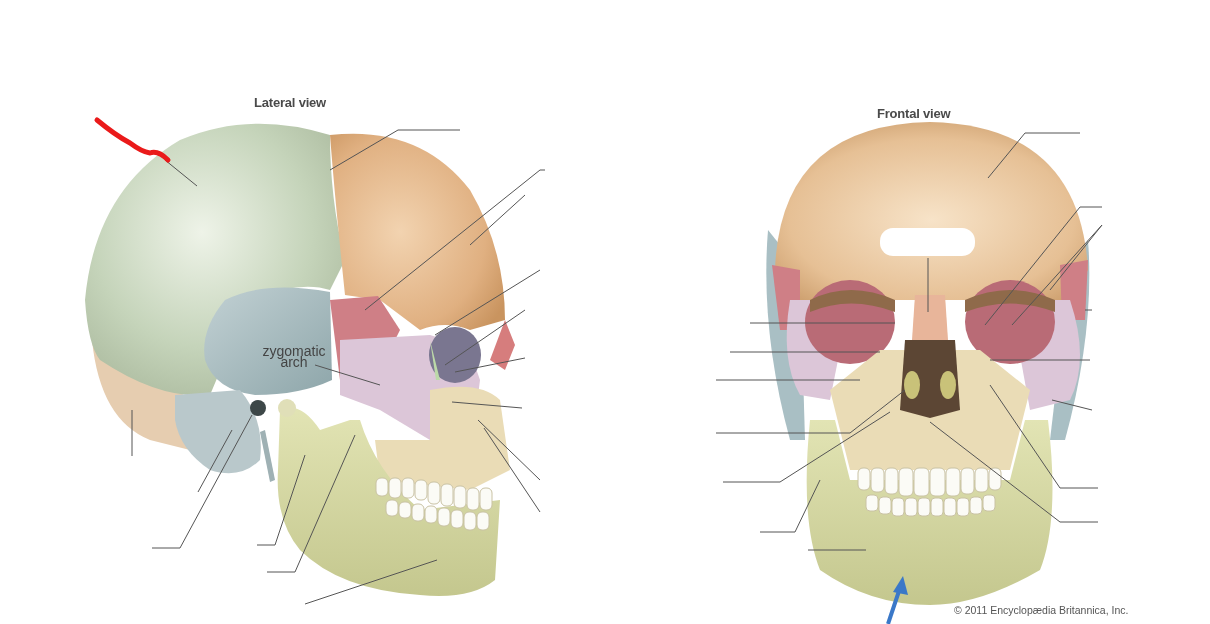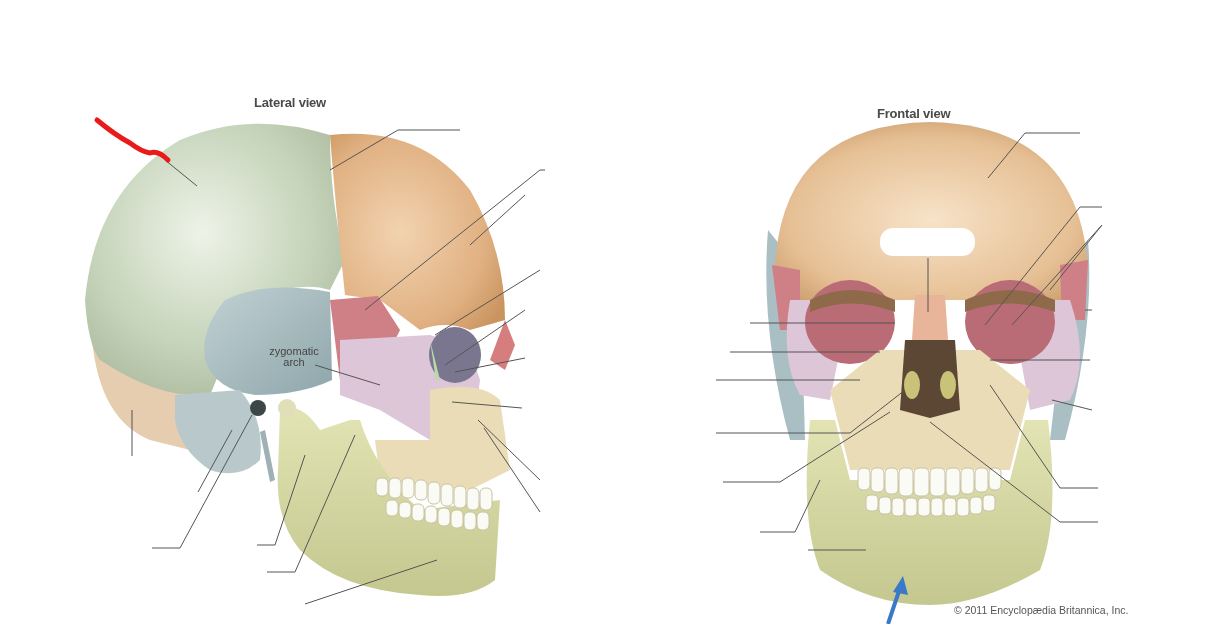--- a/index.html
+++ b/index.html
@@ -2,21 +2,21 @@
 <html><head>
 <meta charset="utf-8">
 <style>
   html, body { margin:0; padding:0; background:#ffffff; }
   body { width:1210px; height:624px; position:relative; overflow:hidden; font-family:"Liberation Sans", sans-serif; }
   .view-title { position:absolute; font-size:13px; color:#4a4a4a; font-weight:bold; letter-spacing:-0.2px; }
   #lat-title { left:254px; top:95px; }
   #front-title { left:877px; top:106px; }
   .credit { position:absolute; left:954px; top:604px; font-size:10.5px; color:#555; }
   .skull-svg { position:absolute; left:0; top:0; }
-  .zyg-label { position:absolute; left:262px; top:346px; font-size:11px; color:#444; text-align:center; line-height:11px; width:64px; }
+  .zyg-label { position:absolute; left:262px; top:346px; font-size:14px; color:#444; text-align:center; line-height:11px; width:64px; }
 </style>
 </head>
 <body>
 
 <svg class="skull-svg" width="1210" height="624" viewBox="0 0 1210 624" xmlns="http://www.w3.org/2000/svg">
   <defs>
     <radialGradient id="gParietal" cx="0.45" cy="0.4" r="0.7">
       <stop offset="0" stop-color="#eef3e8"></stop>
         <stop offset="0.6" stop-color="#c5d4ba"></stop>
         <stop offset="1" stop-color="#a9b89c"></stop>

